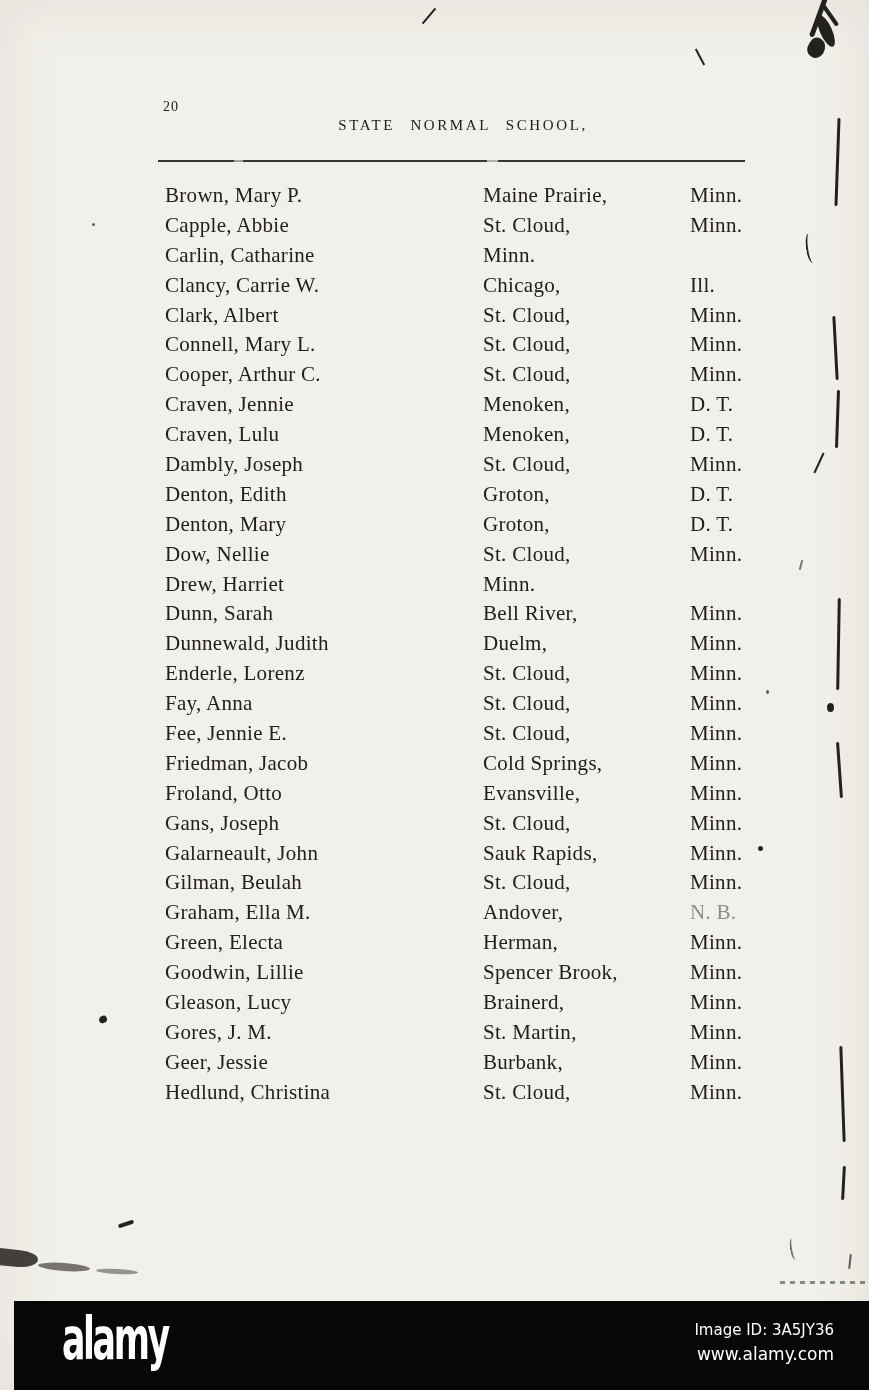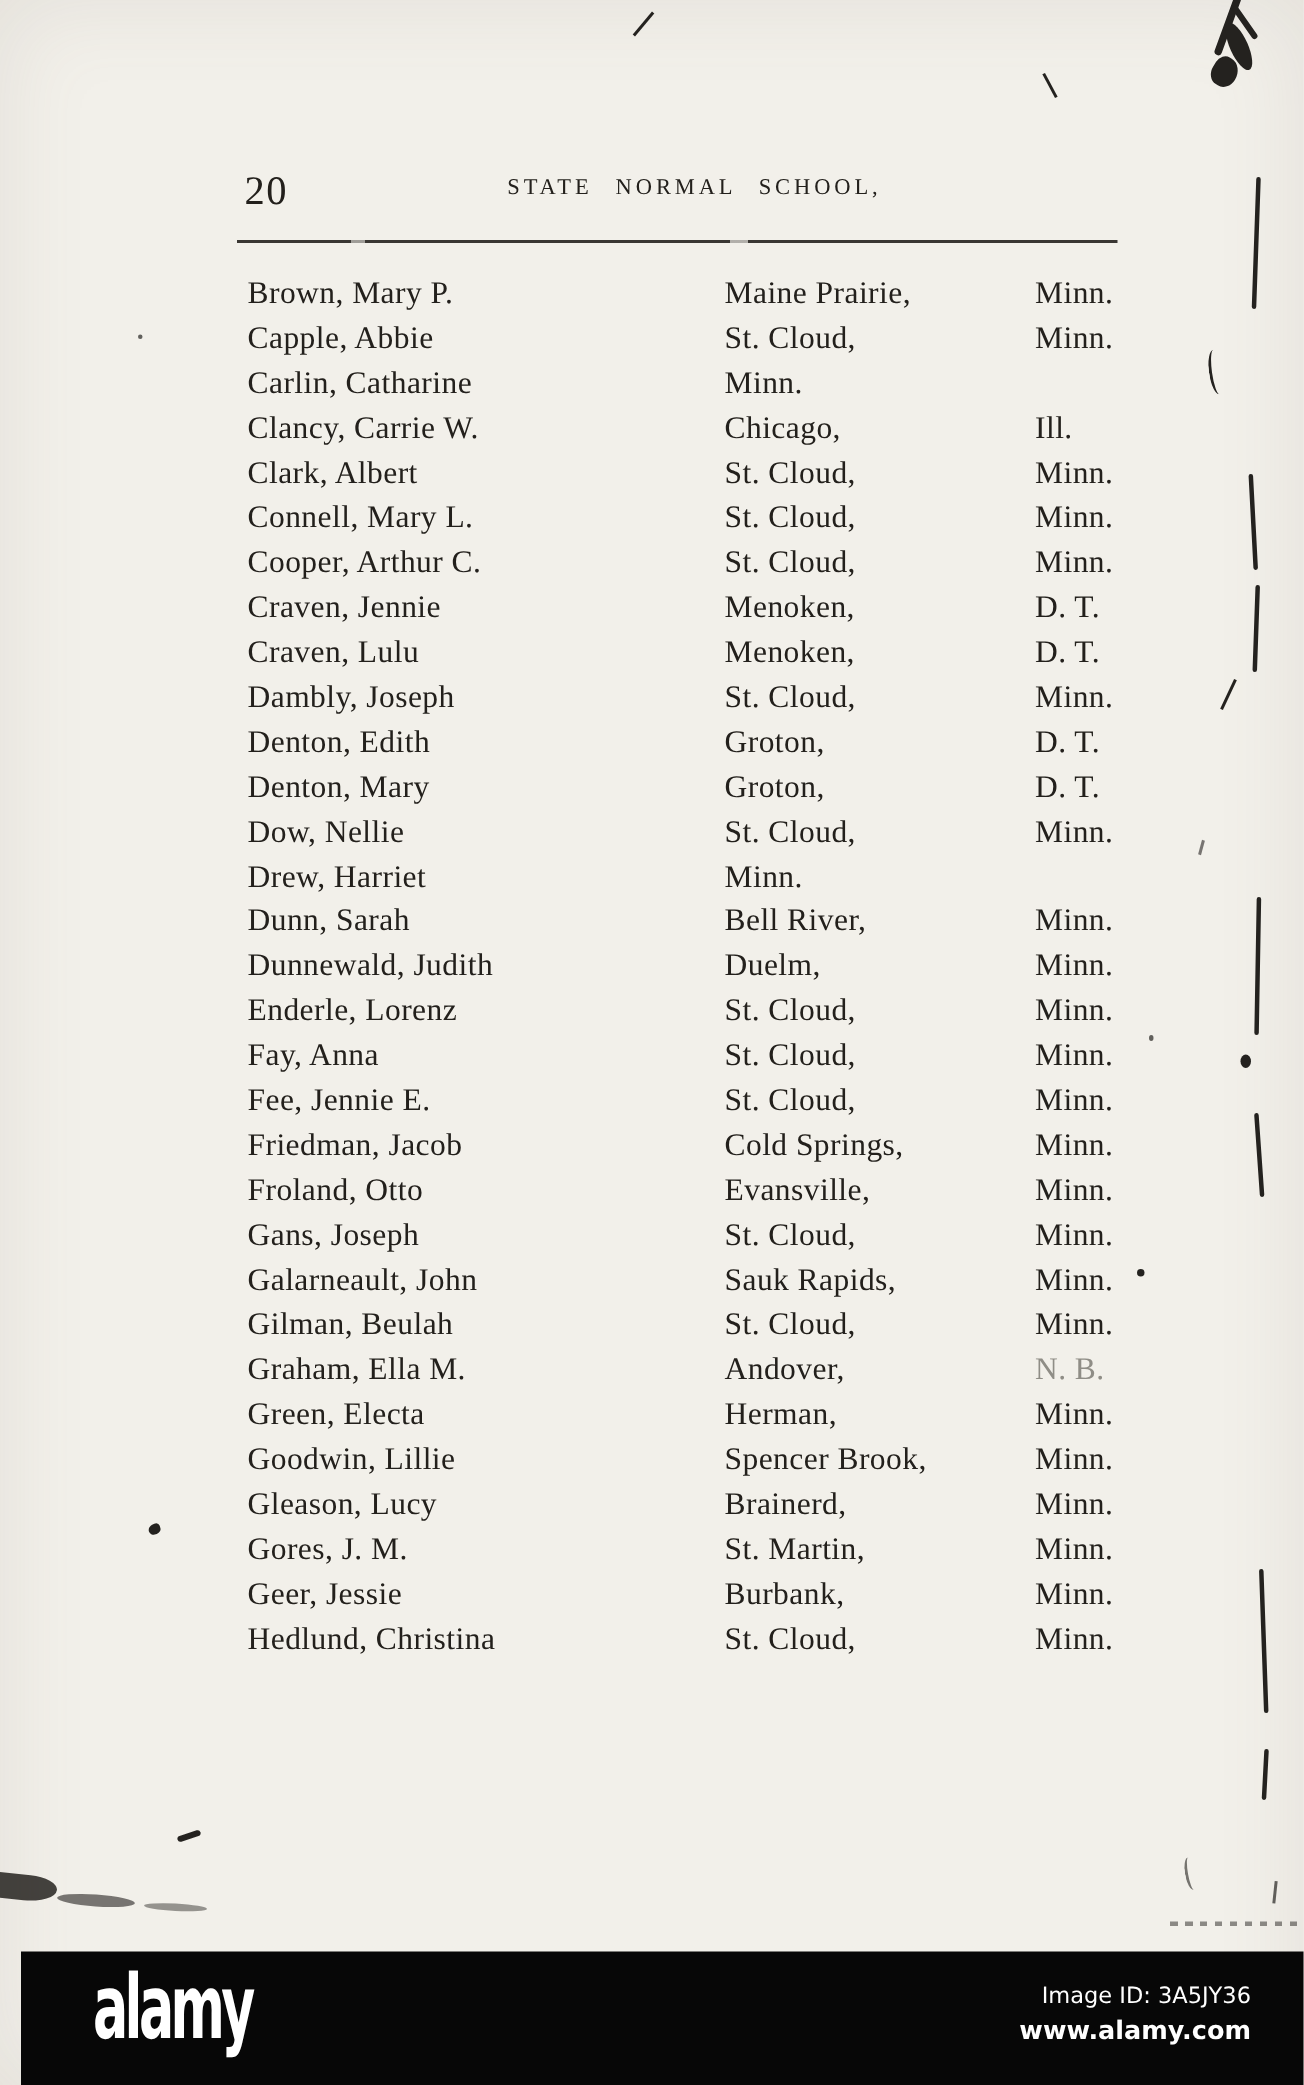--- a/index.html
+++ b/index.html
@@ -4,21 +4,21 @@
 <style>
   :root{
     --paper:#f2f0ea; --ink:#23201c; --faded:#8f8d86;
     --rule:#3a3733; --bar:#070707; --wm:#ffffff; --artifact:#24221f;
   }
   html,body{margin:0;padding:0;}
   body{width:869px;height:1390px;font-family:"Liberation Serif","DejaVu Serif",serif;}
   .screen{position:relative;width:869px;height:1390px;background:var(--paper);overflow:hidden;
           box-shadow:inset 0 0 60px rgba(120,110,95,.12);}
   
-  .page-number{position:absolute;left:163px;top:112px;font-size:27px;color:var(--ink);
+  .page-number{position:absolute;left:163px;top:99px;font-size:14px;color:var(--ink);
                letter-spacing:1px;}
   .page-header-title{position:absolute;left:463px;top:117px;transform:translateX(-50%);
                font-size:15px;color:var(--ink);letter-spacing:2.6px;word-spacing:9px;
                white-space:nowrap;}
   .header-rule{position:absolute;left:158px;top:160px;width:587px;height:2px;
                background:linear-gradient(to right,
                  var(--rule) 0 13%, rgba(58,55,51,.45) 13% 14.5%,
                  var(--rule) 14.5% 56%, rgba(58,55,51,.35) 56% 58%,
                  var(--rule) 58% 100%);}
   
@@ -61,21 +61,21 @@
   .a-paren2{left:790px;top:1238px;width:6px;height:22px;background:none;border-left:2px solid var(--artifact);
             border-radius:50% 0 0 50%;transform:rotate(-10deg);opacity:.6;}
   .a-tick2{left:849px;top:1254px;width:2px;height:15px;transform:rotate(6deg);opacity:.7;}
   
   .watermark-bar{position:absolute;left:14px;top:1301px;width:869px;height:89px;background:var(--bar);
                  font-family:"DejaVu Sans","Liberation Sans",sans-serif;}
   .alamy-logo{position:absolute;left:48px;top:8px;color:var(--wm);font-size:58px;font-weight:bold;
               letter-spacing:-4px;transform:scale(.6,1.02);transform-origin:left top;line-height:1;}
   .wm-right{position:absolute;right:49px;top:17px;text-align:right;color:var(--wm);}
   .wm-id{font-size:15px;line-height:24px;}
-  .wm-url{font-size:17px;font-weight:bold;line-height:24px;text-align:right;}
+  .wm-url{font-size:17px;font-weight:normal;line-height:24px;text-align:right;}
 </style>
 </head>
 <body>
 
 <div class="screen">
 
   <div class="page-number">20</div>
   <div class="page-header-title">STATE NORMAL SCHOOL,</div>
   <div class="header-rule"></div>
 

